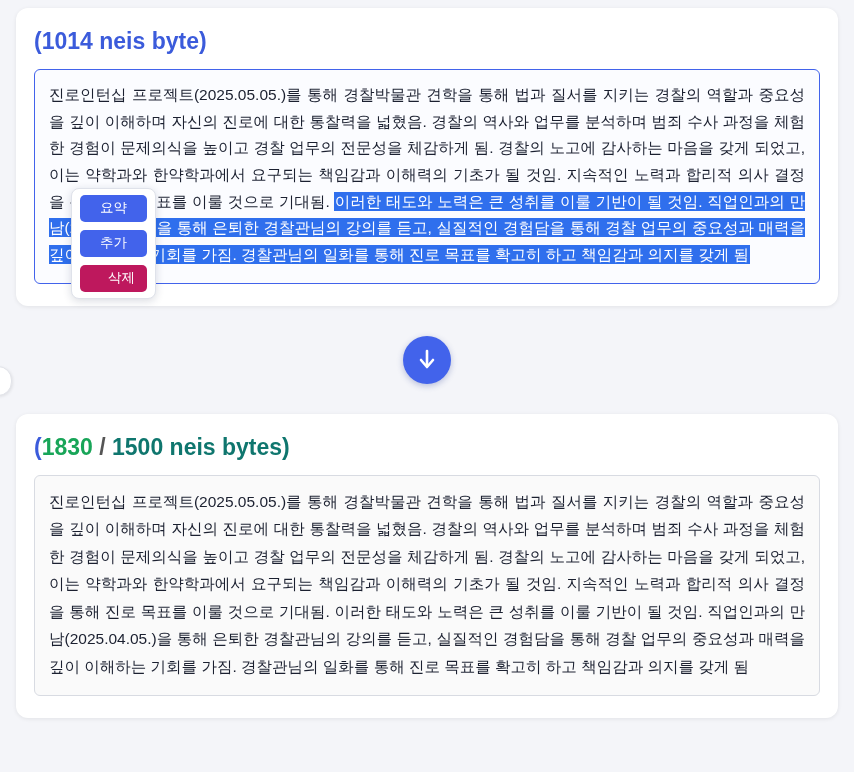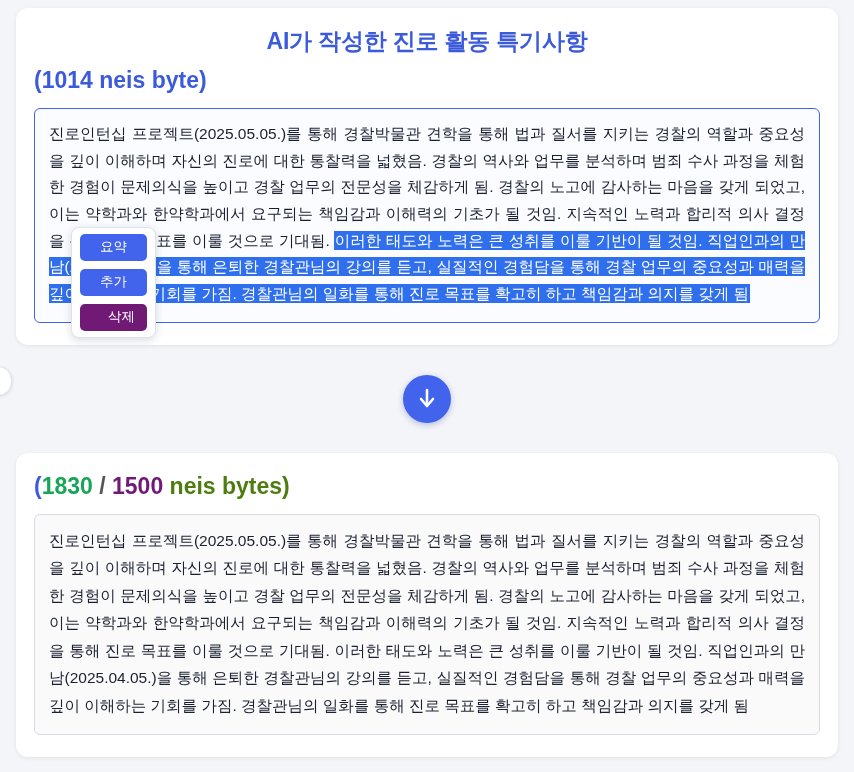--- a/index.html
+++ b/index.html
@@ -36,24 +36,24 @@
     margin: 4px 0 10px 0;
   }
   .card-subtitle {
     text-align: left;
     color: #3b5bdb;
     font-size: 23px;
     font-weight: bold;
     margin: 6px 0 14px 0;
   }
   .card-subtitle .count-green { color: #18a558; }
-  .card-subtitle .count-red { color: #701a75; }
+  .card-subtitle .count-red { color: #0f766e; }
   .card-subtitle .slash { color: #555; font-weight: bold; }
   .card-subtitle .paren { color: #3b5bdb; }
-  .card-subtitle .unit { color: #4d7c0f; }
+  .card-subtitle .unit { color: #0f766e; }
 
   
   .textbox {
     border: 1px solid #4263eb;
     border-radius: 6px;
     background: #fbfcff;
     padding: 12px 14px 14px 14px;
     font-size: 15.5px;
     line-height: 1.72;
     color: #1b2030;
@@ -95,21 +95,21 @@
     font-family: "Liberation Sans", sans-serif;
     font-size: 13.5px;
     color: #ffffff;
     background: #4263eb;
     border: none;
     border-radius: 5px;
     padding: 6px 12px;
     cursor: pointer;
     line-height: 1.1;
   }
-  .toolbar button.danger { background: #701a75; padding-left: 28px; }
+  .toolbar button.danger { background: #be185d; padding-left: 28px; }
 
   
   .divider {
     height: 108px;
     display: flex;
     align-items: center;
     justify-content: center;
   }
   .arrow-btn {
     width: 48px;
@@ -144,21 +144,20 @@
 </head>
 <body>
 
 <div class="page">
 
   <div class="edge-handle"></div>
 
   <div class="spacer-top"></div>
 
   <div class="card">
-    <div class="card-title">AI가 작성한 진로 활동 특기사항</div>
     <div class="card-subtitle">(1014 neis byte)</div>
 
     <div class="textbox">
       <span>진로인턴십 프로젝트(2025.05.05.)를 통해 경찰박물관 견학을 통해 법과 질서를 지키는 경찰의 역할과 중요성을 깊이 이해하며 자신의 진로에 대한 통찰력을 넓혔음. 경찰의 역사와 업무를 분석하며 범죄 수사 과정을 체험한 경험이 문제의식을 높이고 경찰 업무의 전문성을 체감하게 됨. 경찰의 노고에 감사하는 마음을 갖게 되었고, 이는 약학과와 한약학과에서 요구되는 책임감과 이해력의 기초가 될 것임. 지속적인 노력과 합리적 의사 결정을 통해 진로 목표를 이룰 것으로 기대됨. </span><span class="hl">이러한 태도와 노력은 큰 성취를 이룰 기반이 될 것임. 직업인과의 만남(2025.04.05.)을 통해 은퇴한 경찰관님의 강의를 듣고, 실질적인 경험담을 통해 경찰 업무의 중요성과 매력을 깊이 이해하는 기회를 가짐. 경찰관님의 일화를 통해 진로 목표를 확고히 하고 책임감과 의지를 갖게 됨</span>
 
       <div class="toolbar">
         <button>요약</button>
         <button>추가</button>
         <button class="danger">삭제</button>
       </div>

